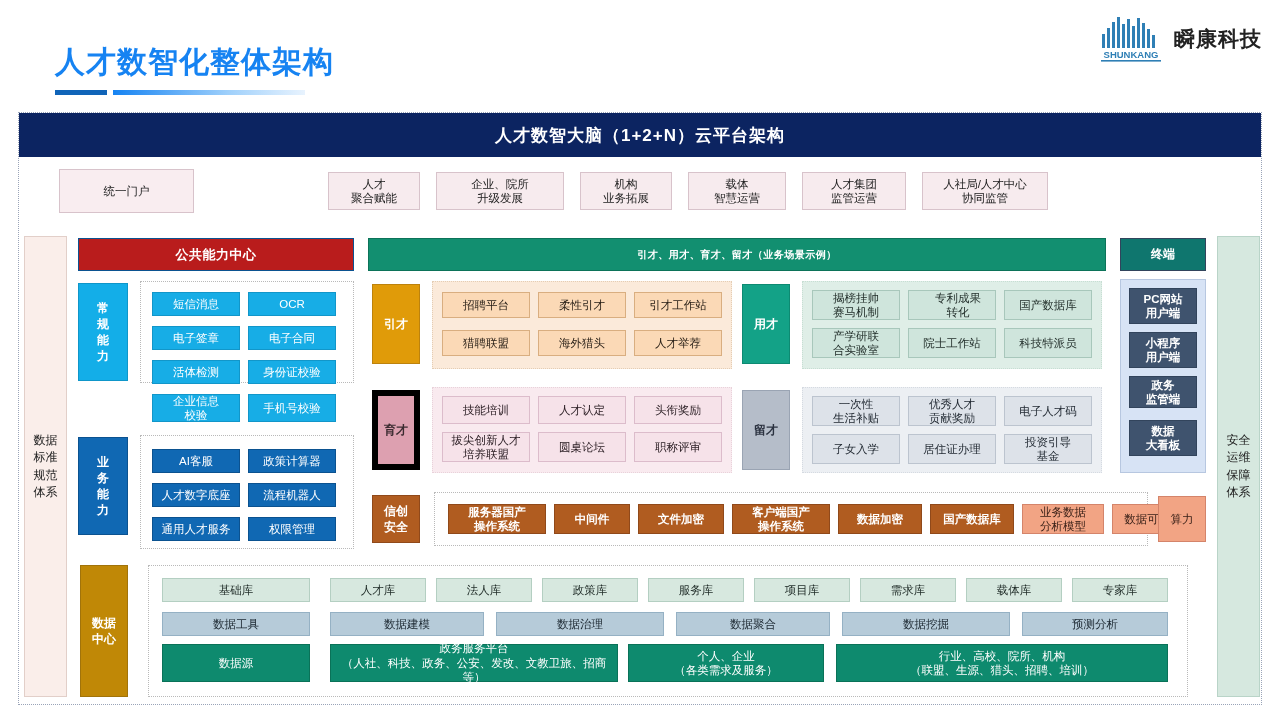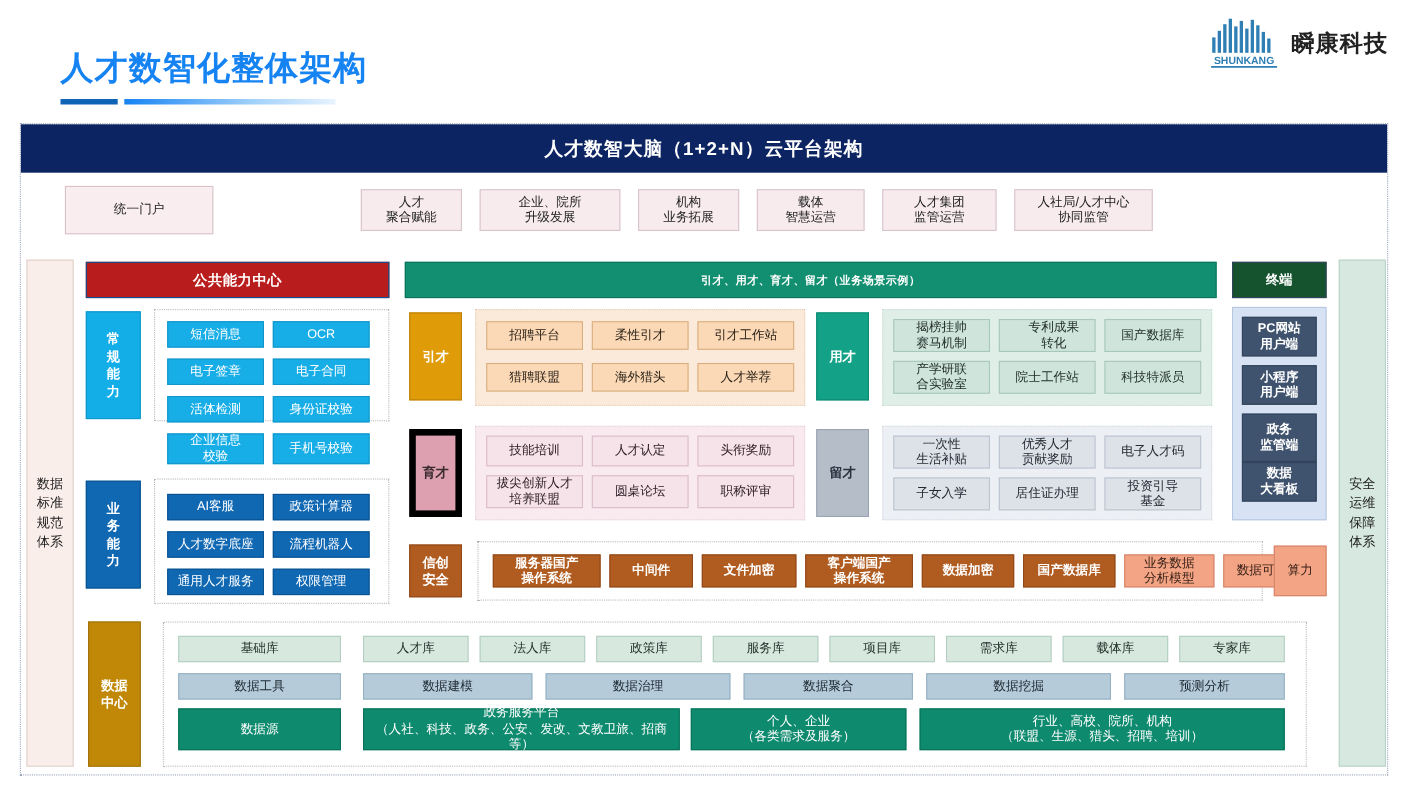--- a/index.html
+++ b/index.html
@@ -60,21 +60,21 @@
     position:absolute;background:#b91c1c;border:1px solid #0b5290;color:#fff;
     display:flex;align-items:center;justify-content:center;
     font-size:13px;font-weight:bold;letter-spacing:.5px;box-sizing:border-box;
   }
   .hdr-green{
     position:absolute;background:#128f70;border:1px solid #0c7359;color:#ffffff;
     display:flex;align-items:center;justify-content:center;
     font-size:10px;font-weight:bold;letter-spacing:.5px;box-sizing:border-box;
   }
   .hdr-dark{
-    position:absolute;background:#14532d;border:1px solid #32445c;color:#fff;
+    position:absolute;background:#0f766e;border:1px solid #32445c;color:#fff;
     display:flex;align-items:center;justify-content:center;
     font-size:12px;font-weight:bold;box-sizing:border-box;
   }
 
   
   .vlabel{
     position:absolute;display:flex;align-items:center;justify-content:center;
     text-align:center;line-height:1.35;box-sizing:border-box;
     font-size:12px;font-weight:bold;color:#fff;
   }
@@ -293,21 +293,21 @@
   <div class="chip salmon" style="left:1112px;top:504px;width:82px;height:30px;">数据可视化</div>
   <div class="chip salmon" style="left:1158px;top:496px;width:48px;height:46px;">算力</div>
 
   <div class="term-box" style="left:1120px;top:279px;width:86px;height:194px;"></div>
   <div class="chip dark" style="left:1129px;top:288px;width:68px;height:36px;">
     <div>PC网站<br>用户端</div>
   </div>
   <div class="chip dark" style="left:1129px;top:332px;width:68px;height:36px;">
     <div>小程序<br>用户端</div>
   </div>
-  <div class="chip dark" style="left:1129px;top:376px;width:68px;height:44px;">
+  <div class="chip dark" style="left:1129px;top:376px;width:68px;height:32px;">
     <div>政务<br>监管端</div>
   </div>
   <div class="chip dark" style="left:1129px;top:420px;width:68px;height:36px;">
     <div>数据<br>大看板</div>
   </div>
 
   <div class="vlabel gold" style="left:80px;top:565px;width:48px;height:132px;">
     <div>数据<br>中心</div>
   </div>
   <div class="group" style="left:148px;top:565px;width:1040px;height:132px;"></div>

